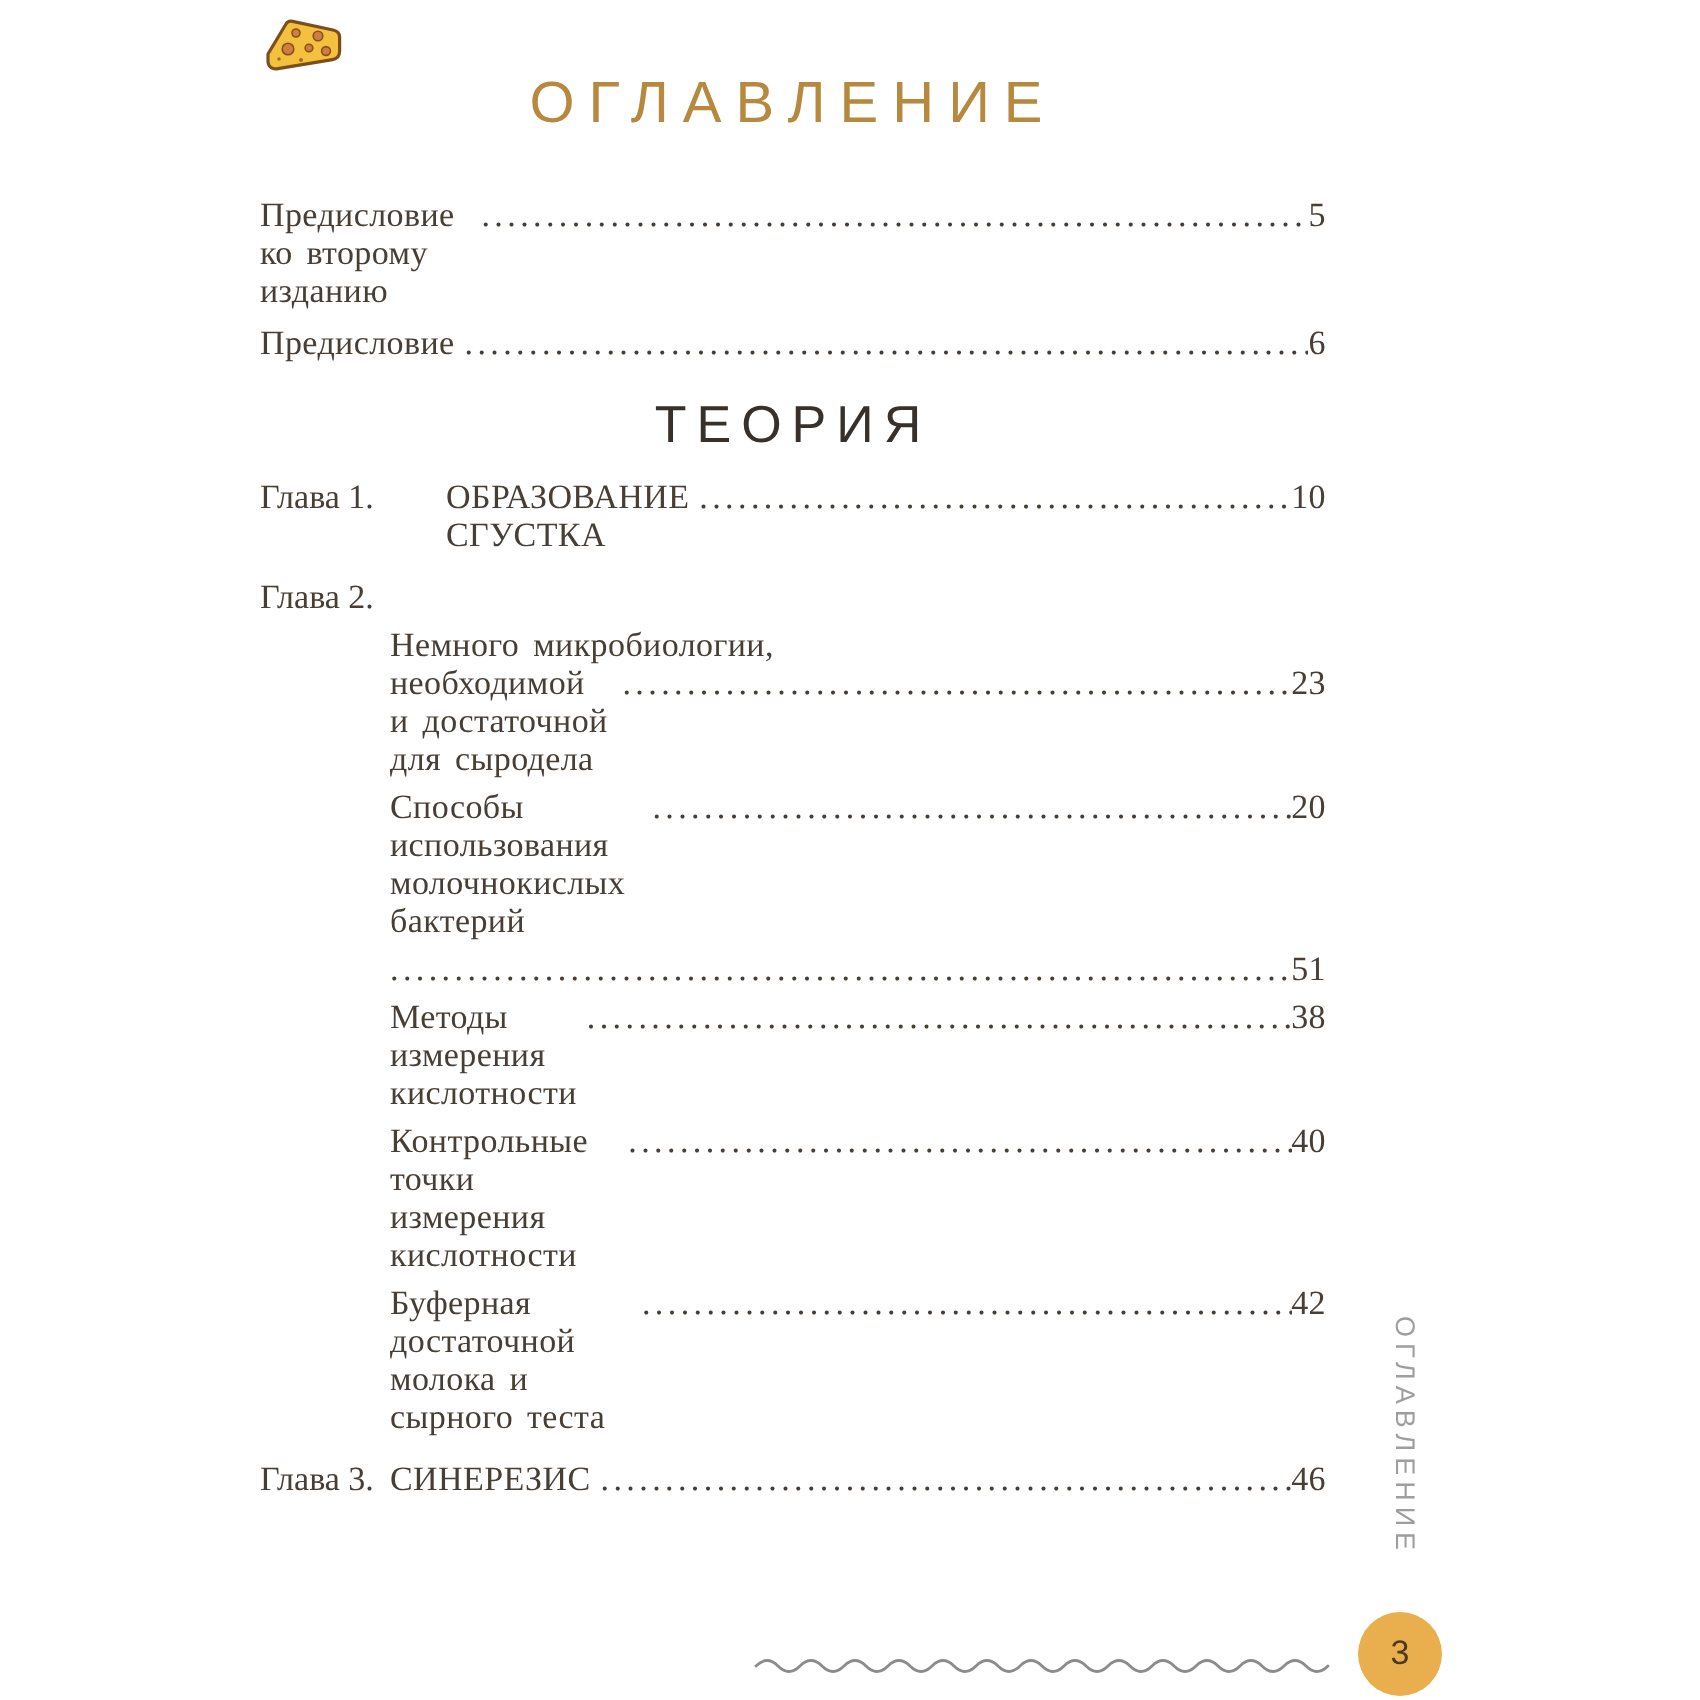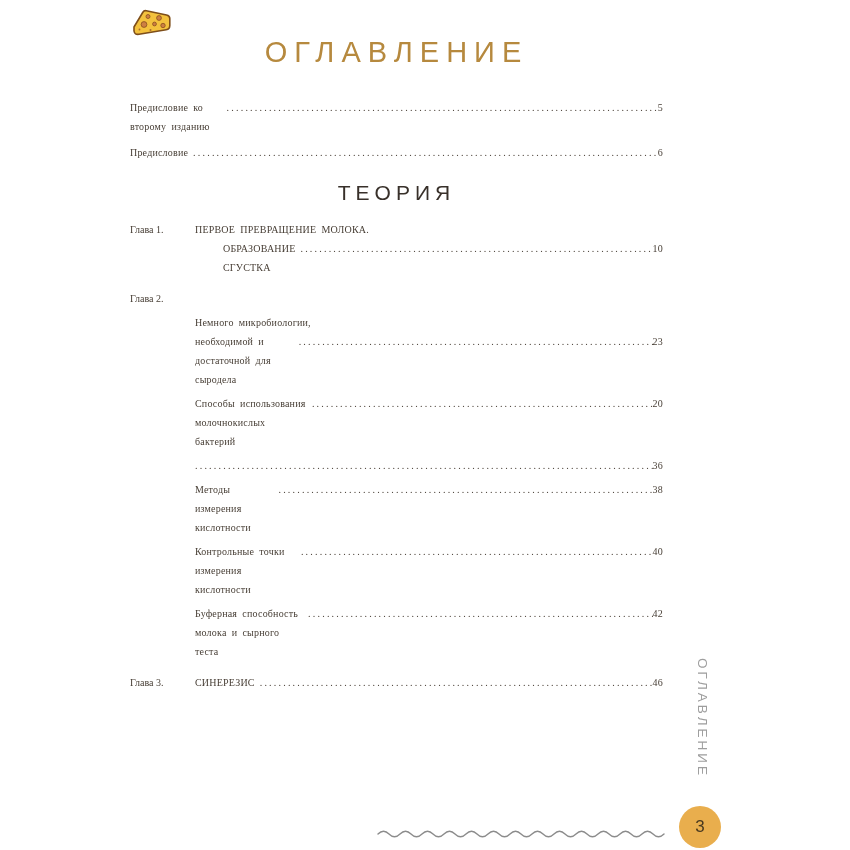--- a/index.html
+++ b/index.html
@@ -12,23 +12,23 @@
     position:absolute;left:130px;top:36px;width:533px;margin:0;text-align:center;
     font-family:"Liberation Sans", sans-serif;font-weight:400;font-size:29px;
     letter-spacing:7px;color:#b6893e;line-height:32px;white-space:nowrap;
   }
   .toc{position:absolute;left:130px;top:98px;width:533px;display:flex;flex-direction:column;}
   .front-list,.entries{display:flex;flex-direction:column;}
   .entries{padding-top:2px;}
   .front-row + .front-row{margin-top:7px;}
   .section-heading{
     margin:18px 0 0 0;text-align:center;font-family:"Liberation Sans", sans-serif;
-    font-weight:400;font-size:21px;letter-spacing:5px;color:#38302a;line-height:26px;
+    font-weight:400;font-size:26px;letter-spacing:5px;color:#38302a;line-height:26px;
   }
-  .row{font-size:10px;}
+  .row{font-size:17px;}
   .row .line{display:flex;align-items:baseline;line-height:19px;word-spacing:2.5px;letter-spacing:0.2px;}
   .chapter{margin-top:12px;display:flex;}
   .chapter .label{flex:0 0 65px;line-height:19px;}
   .chapter .body{flex:1 1 auto;min-width:0;}
   .sub{margin-top:5px;padding-left:65px;}
   .front-row{}
   .dots{flex:1 1 auto;overflow:hidden;white-space:nowrap;min-width:0;}
   .dots::after{
     letter-spacing:2.2px;
     content:"......................................................................................................................................................";
@@ -81,23 +81,20 @@
           <span class="pagenum">6</span>
         </div>
       </div>
     </div>
   <div class="section-heading">ТЕОРИЯ</div>
   <div class="entries" id="entry-list">
       <div class="row chapter">
         <span class="label">Глава 1.</span>
         <div class="body">
           <div class="line">
-            <span class="txt">ПЕРВОЕ ПРЕВРАЩЕНИЕ МОЛОКА.</span>
-          </div>
-          <div class="line">
             <span class="txt" style="padding-right: 5px; margin-left: 28px;">ОБРАЗОВАНИЕ СГУСТКА </span>
             <span class="dots"></span>
             <span class="pagenum">10</span>
           </div>
         </div>
       </div>
       <div class="row chapter">
         <span class="label">Глава 2.</span>
       </div>
       <div class="row sub">
@@ -113,40 +110,40 @@
       <div class="row sub">
         <div class="line">
           <span class="txt" style="padding-right: 5px;">Способы использования молочнокислых бактерий </span>
           <span class="dots"></span>
           <span class="pagenum">20</span>
         </div>
       </div>
       <div class="row sub">
         <div class="line">
           <span class="dots"></span>
-          <span class="pagenum">36</span>
+          <span class="pagenum">51</span>
         </div>
       </div>
       <div class="row sub">
         <div class="line">
           <span class="txt" style="padding-right: 5px;">Методы измерения кислотности </span>
           <span class="dots"></span>
           <span class="pagenum">38</span>
         </div>
       </div>
       <div class="row sub">
         <div class="line">
           <span class="txt" style="padding-right: 5px;">Контрольные точки измерения кислотности </span>
           <span class="dots"></span>
           <span class="pagenum">40</span>
         </div>
       </div>
       <div class="row sub">
         <div class="line">
-          <span class="txt" style="padding-right: 5px;">Буферная способность молока и сырного теста </span>
+          <span class="txt" style="padding-right: 5px;">Буферная достаточной молока и сырного теста </span>
           <span class="dots"></span>
           <span class="pagenum">42</span>
         </div>
       </div>
       <div class="row chapter">
         <span class="label">Глава 3.</span>
         <div class="body">
           <div class="line">
             <span class="txt" style="padding-right: 5px;">СИНЕРЕЗИС </span>
             <span class="dots"></span>

